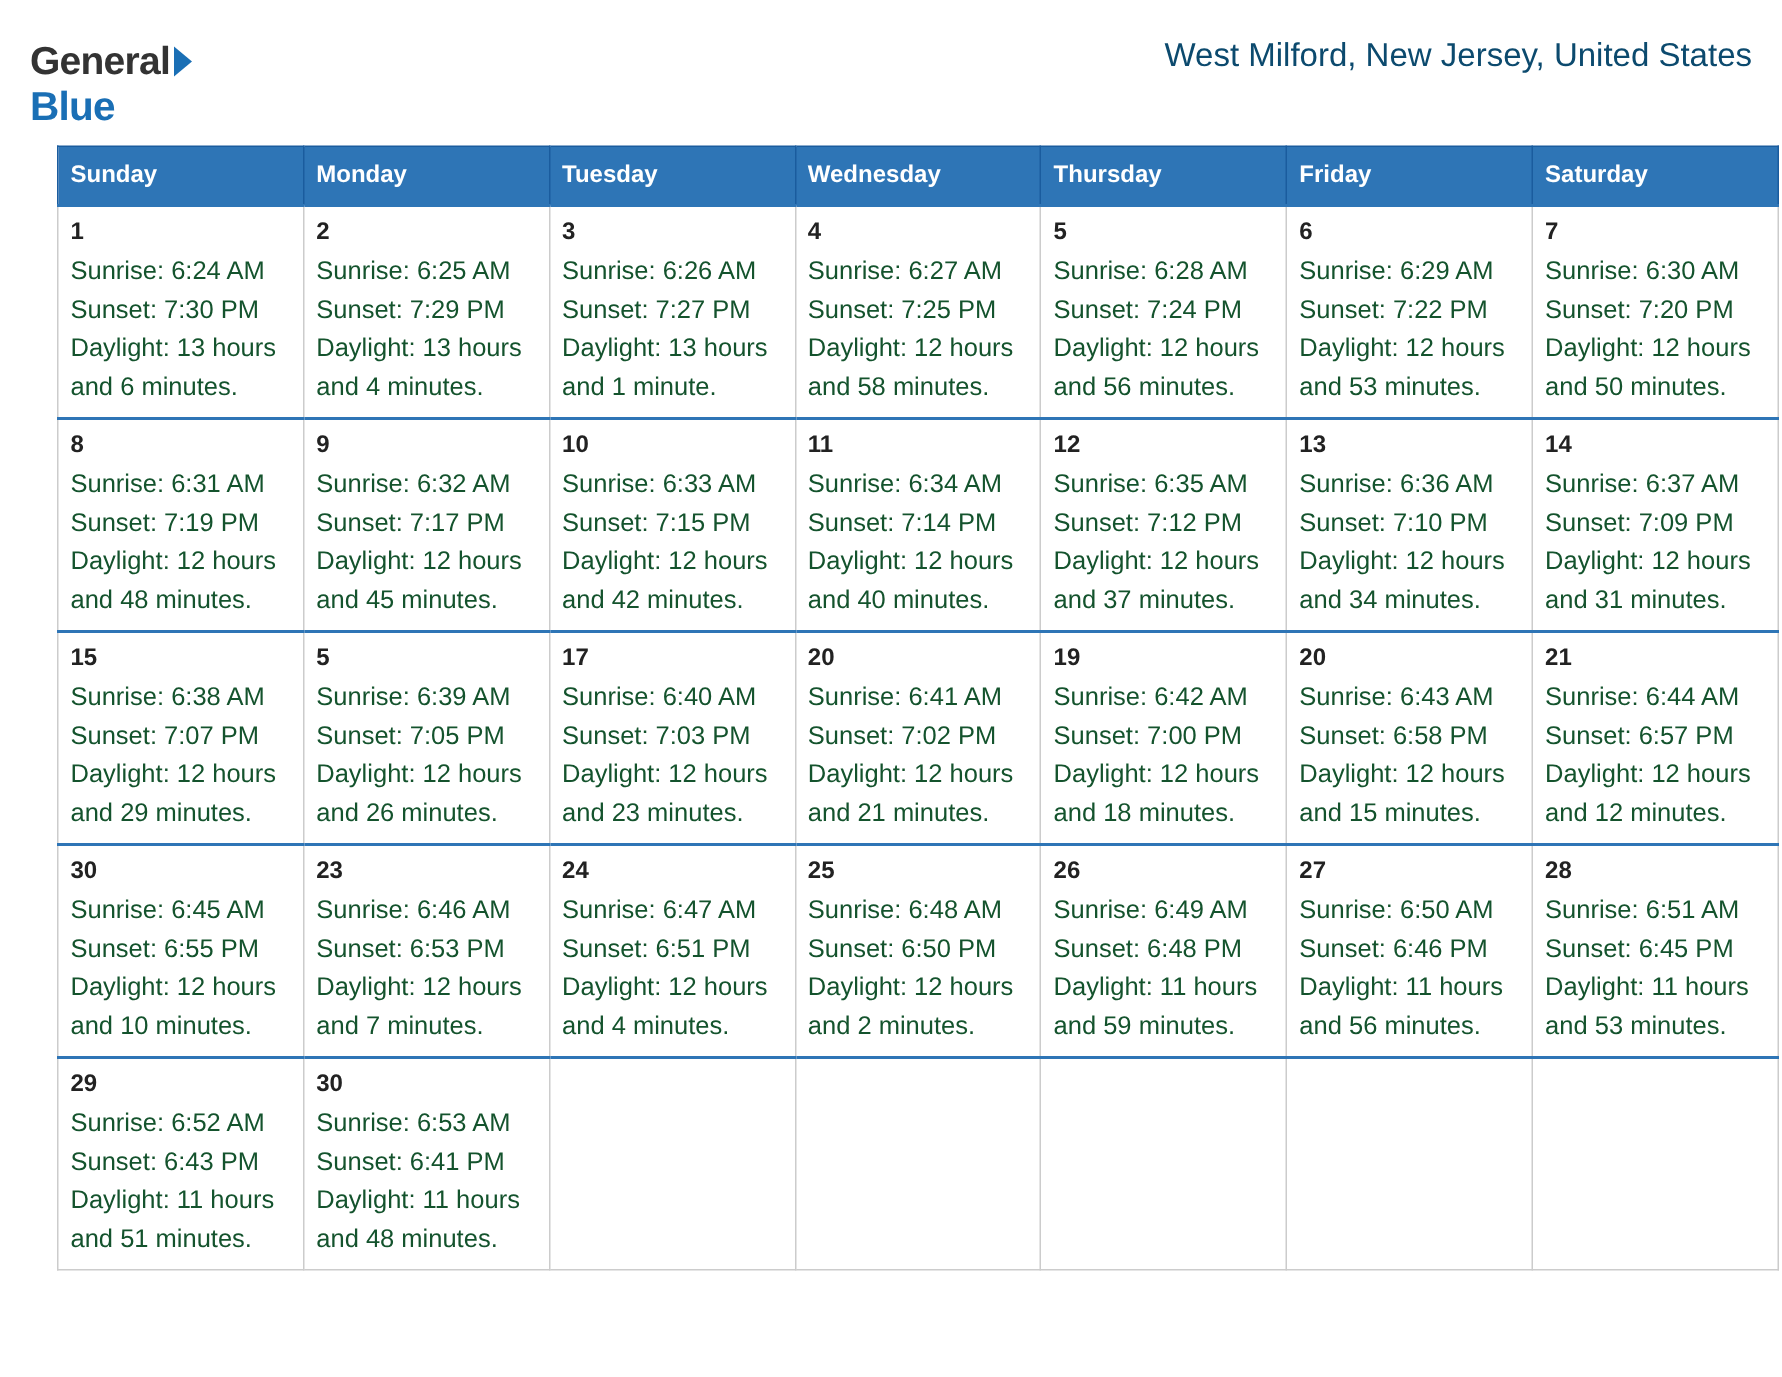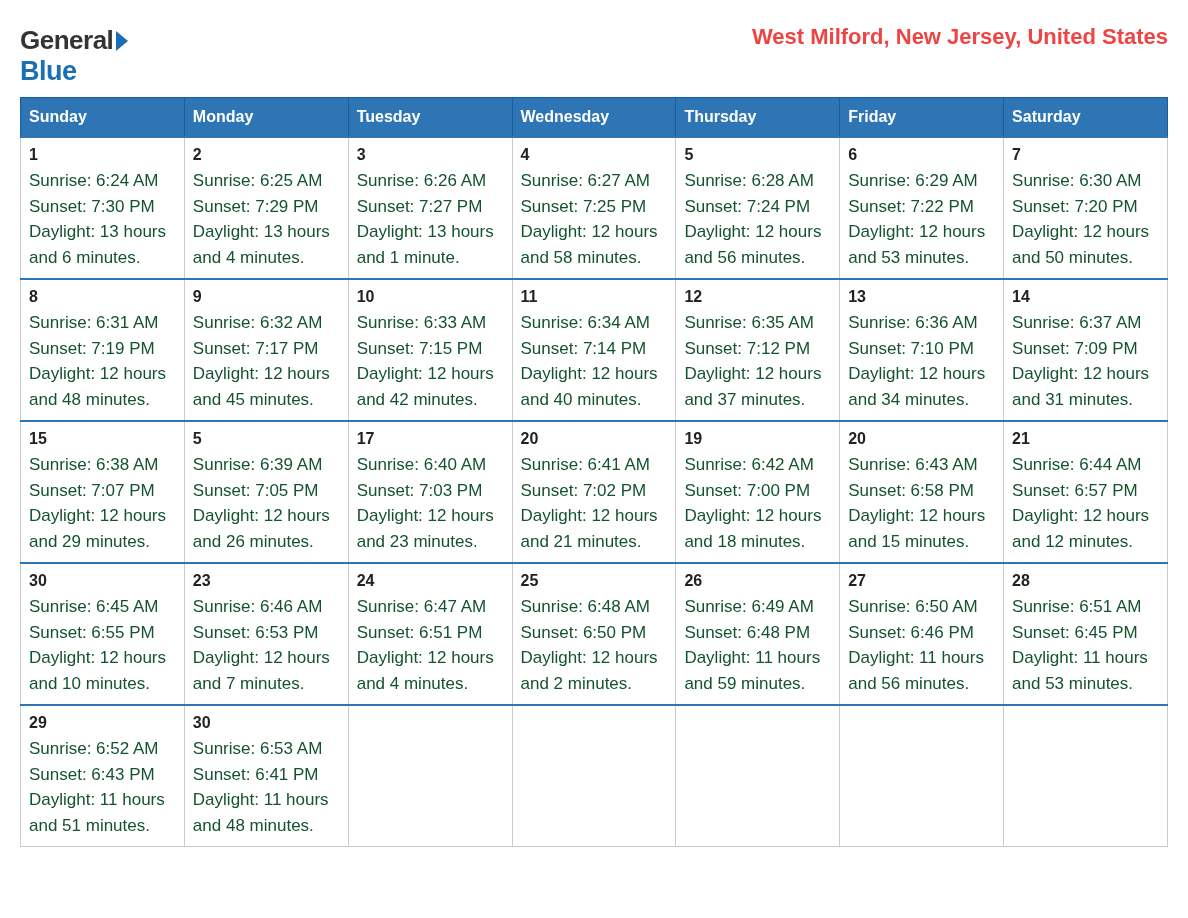--- a/index.html
+++ b/index.html
@@ -49,28 +49,29 @@
       text-align: right;
     }
     .title-block h1 {
       font-size: 48px;
       font-weight: bold;
       color: #222;
       line-height: 1.1;
     }
     .title-block h2 {
       font-size: 22px;
-      font-weight: bold;
-      color: #ef4444;
+      font-weight: normal;
+      color: #0c4a6e;
       margin-top: 4px;
     }
     .calendar {
       width: 100%;
       border-collapse: collapse;
       margin-top: 10px;
+      margin-left: 18px;
     }
     .calendar th {
       background-color: #2e75b6;
       color: #fff;
       font-size: 16px;
       font-weight: bold;
       padding: 10px 8px;
       text-align: left;
       border: 1px solid #1a5c9e;
     }

